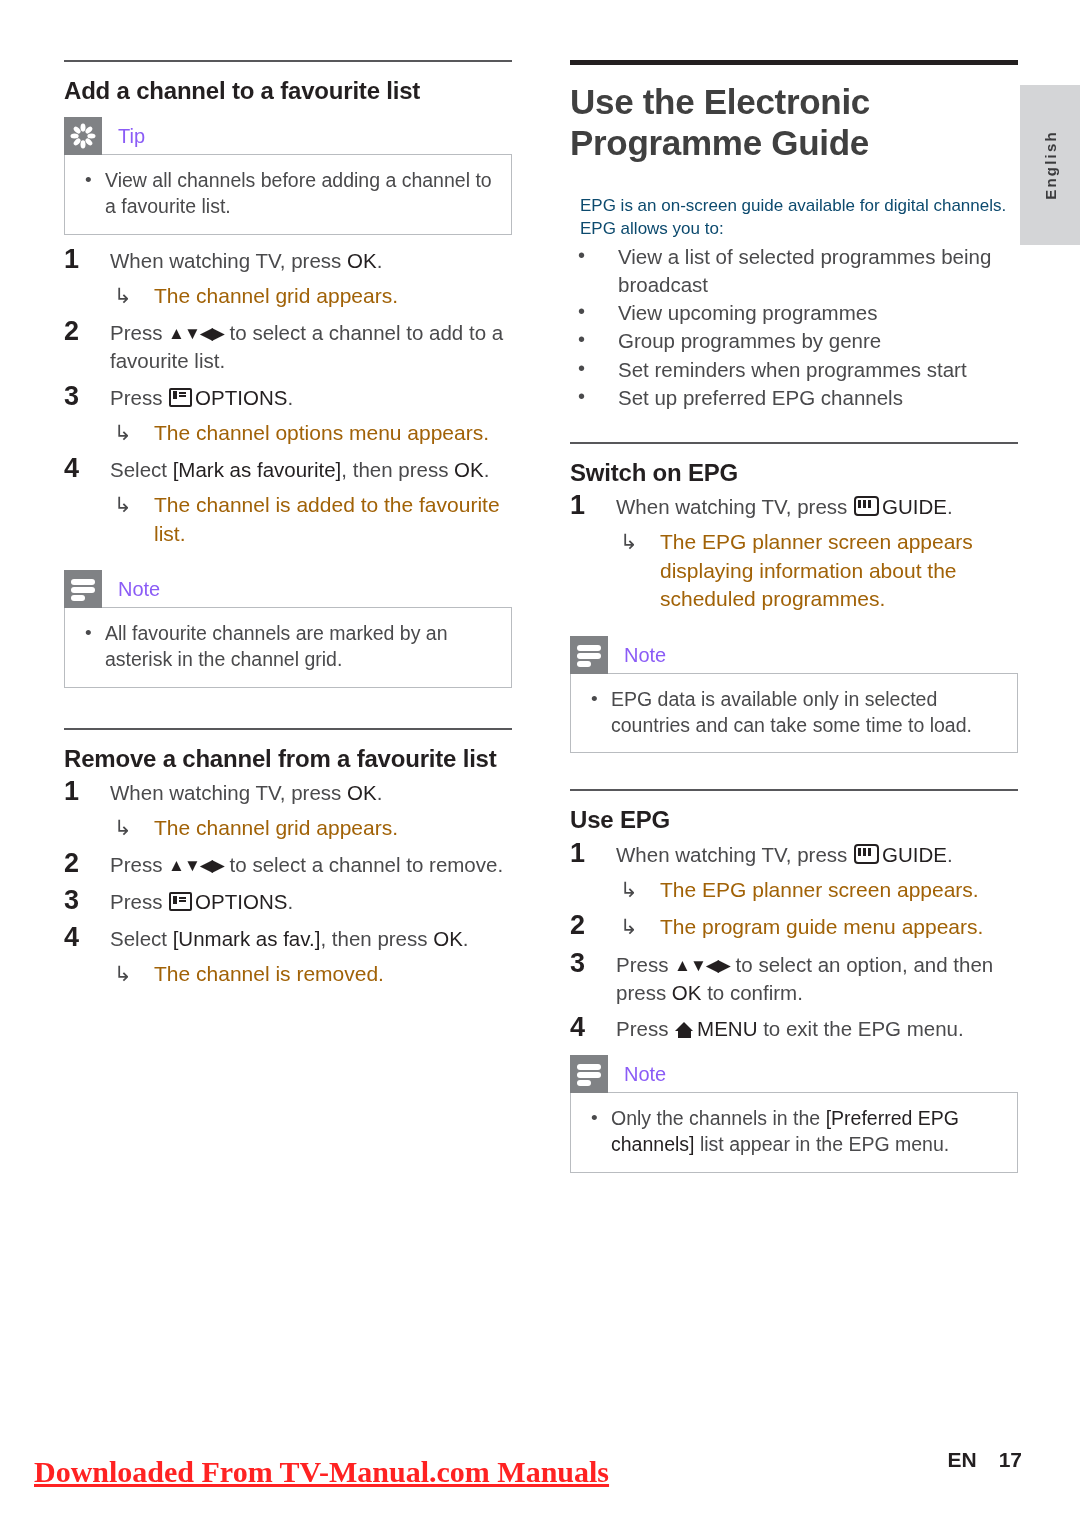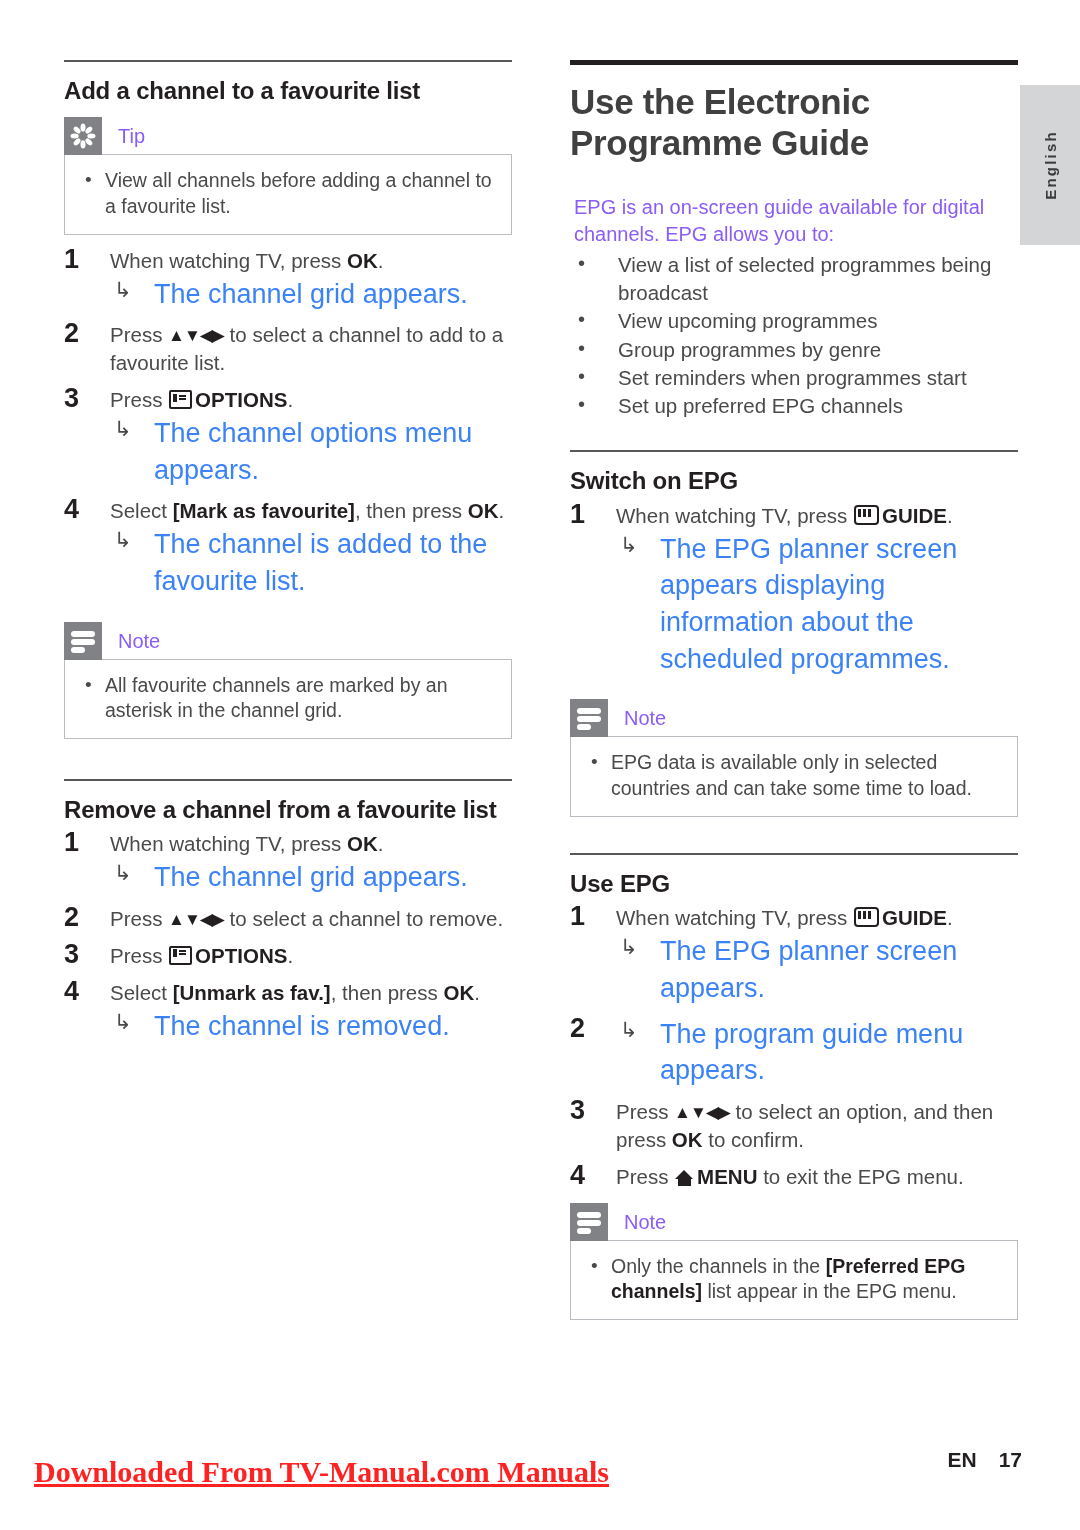--- a/index.html
+++ b/index.html
@@ -78,24 +78,24 @@
     font-weight: 700;
     line-height: 1.22;
     margin: 0 0 12px 0;
     letter-spacing: -0.2px;
     color: #231f20;
   }
   h3.section.tight { margin-bottom: 6px; }
 
   
   p.body {
-    font-size: 20px;
+    font-size: 17px;
     line-height: 1.38;
-    margin: 0 0 2px 4px;
-    color: #8b5cf6;
+    margin: 0 0 2px 10px;
+    color: #0c4a6e;
   }
 
   
   ul.bullets {
     list-style: none;
     margin: 0 0 6px 0;
     padding: 0;
   }
   ul.bullets > li {
     position: relative;
@@ -140,38 +140,38 @@
     line-height: 1.36;
     color: #4a4a4c;
     display: block;
   }
   ol.steps > li .step-text.indent-extra { padding-left: 10px; }
 
   
   .result {
     position: relative;
     display: block;
-    font-size: 27px;
+    font-size: 21px;
     line-height: 1.36;
-    color: #3b82f6;
+    color: #a16207;
     padding-left: 44px;
-    margin-top: 1px;
+    margin-top: 7px;
   }
   .result::before {
     content: "\21B3";
     position: absolute;
     left: 4px;
     top: 0px;
     font-size: 21px;
     color: #4a4a4c;
   }
 
   
   b, .bold {
-    font-weight: 700;
+    font-weight: 400;
     color: #231f20;
   }
 
   
   .key-icon {
     display: inline-block;
     vertical-align: -2px;
     margin: 0 3px 0 1px;
   }
   .icon-options {

